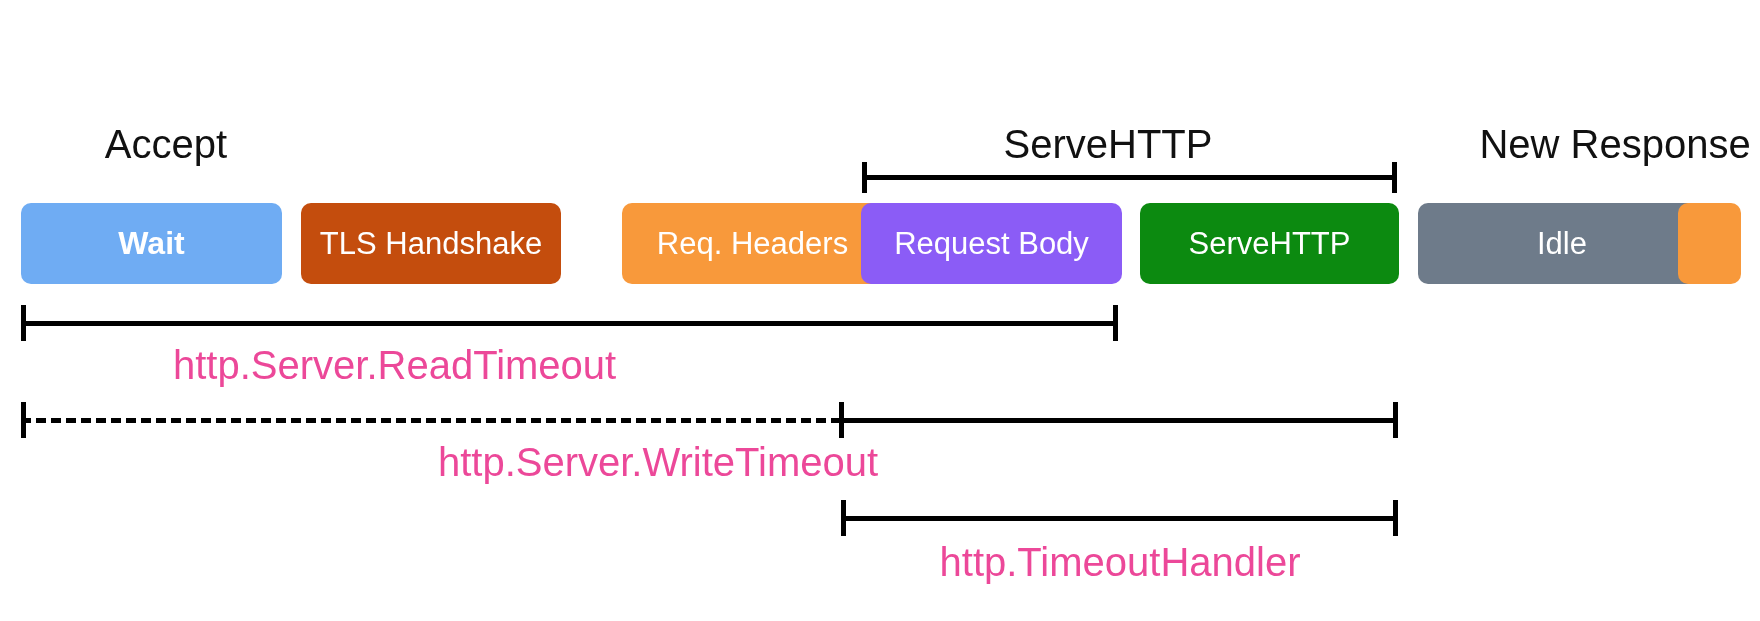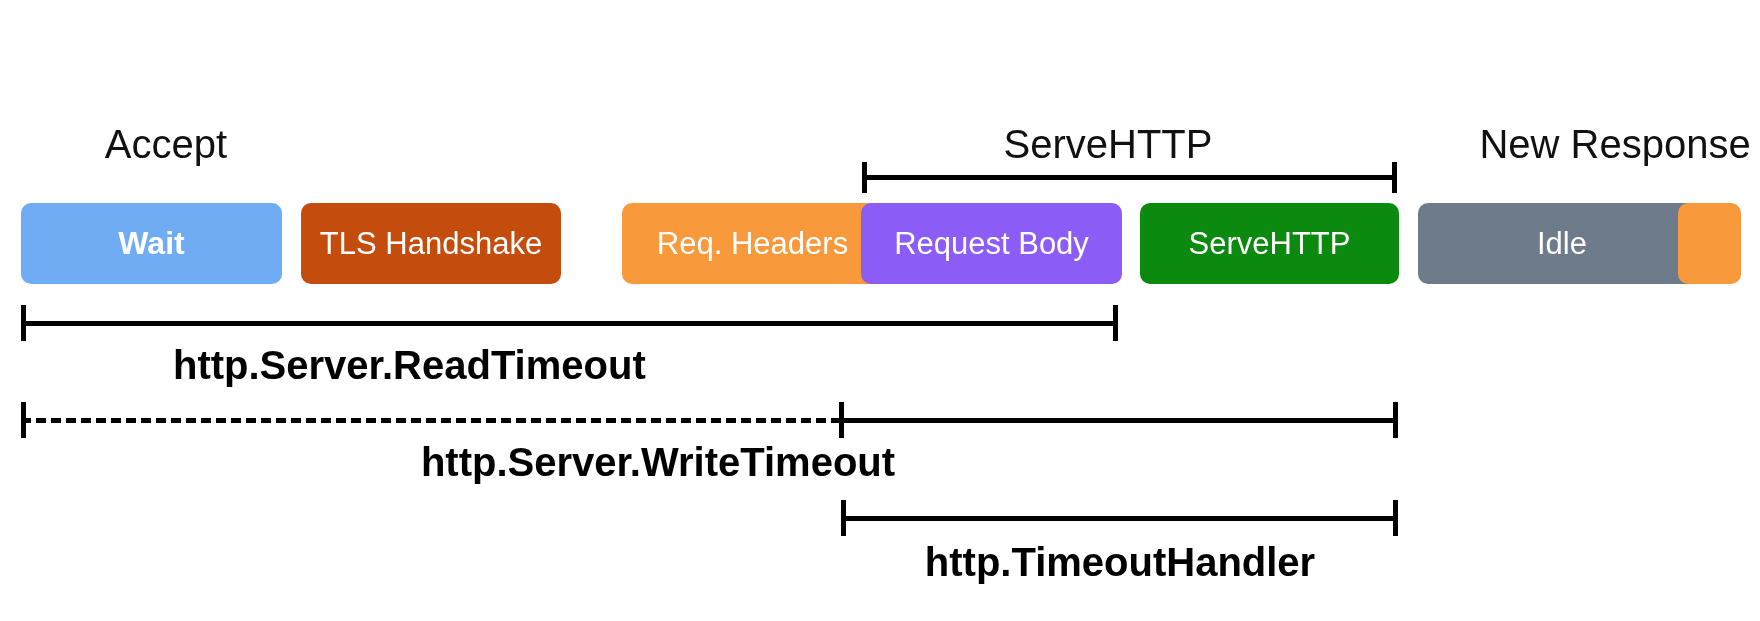--- a/index.html
+++ b/index.html
@@ -92,23 +92,22 @@
   .block-response { left: 1140px; width: 259px; }
   .block-idle     { left: 1418px; width: 288px; }
   .block-next     { left: 1678px; width: 63px;  }
 
   
   .timeout-label {
     position: absolute;
     height: 48px;
     line-height: 48px;
     font-size: 40px;
-    color: #000000;
+    color: #ec4899;
     white-space: nowrap;
-    font-weight: bold;
   }
   .label-read    { left: 173px;  top: 341px; }
   .label-write   { left: 658px;  top: 438px; transform: translateX(-50%); }
   .label-handler { left: 1120px; top: 538px; transform: translateX(-50%); }
 </style>
 </head>
 <body>
 
 <div class="canvas">
 

